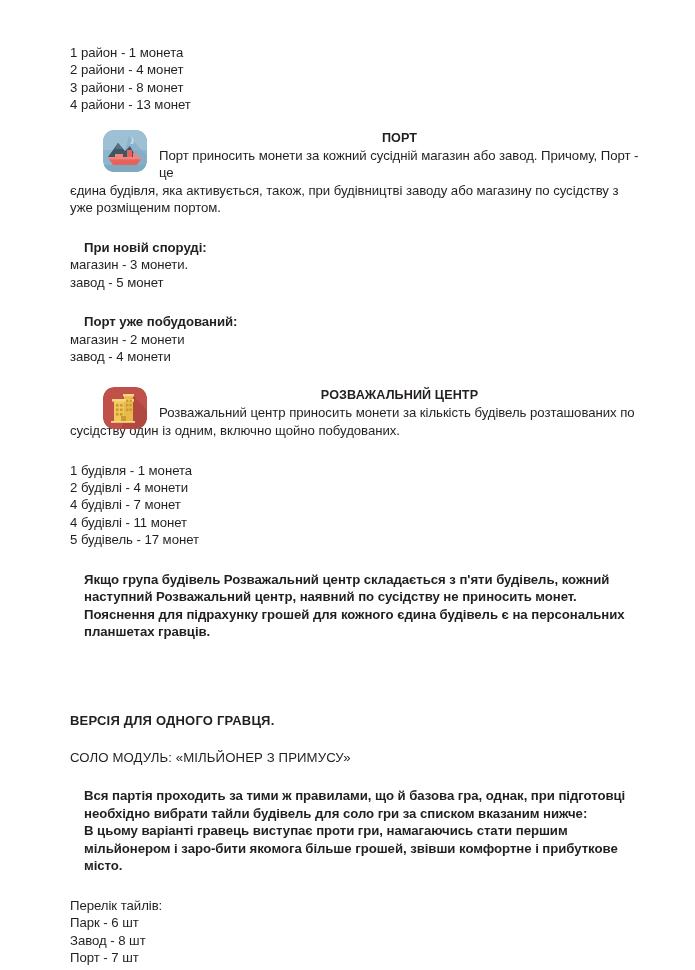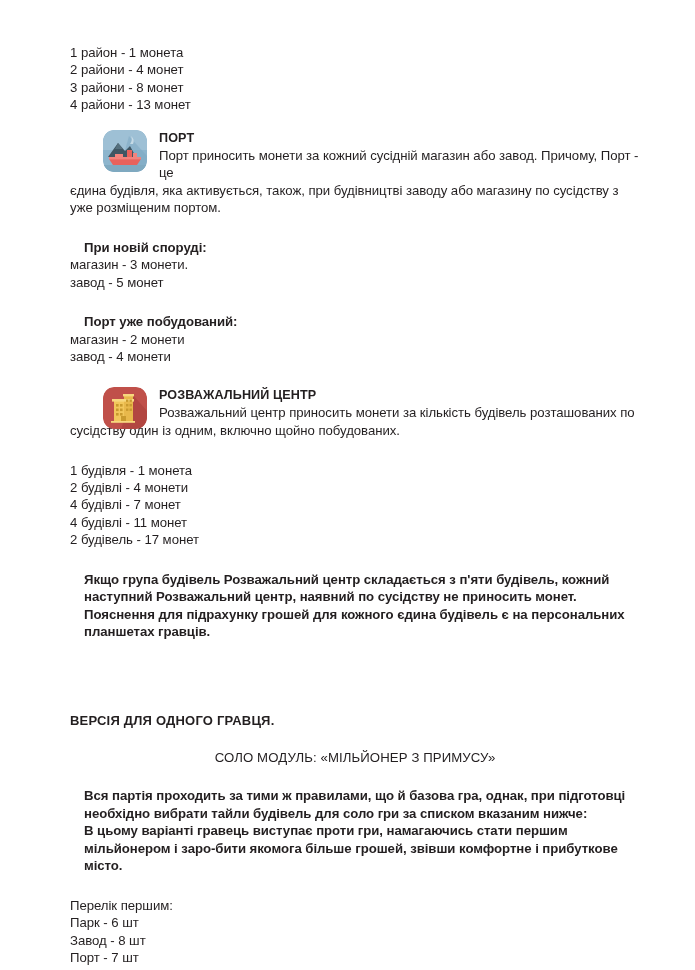--- a/index.html
+++ b/index.html
@@ -68,20 +68,21 @@
   }
   .entry-body {
     padding-left: 89px;
   }
   .entry-title {
     font-size: 12.6px;
     font-weight: bold;
     line-height: 16px;
     letter-spacing: 0.1px;
     margin: 0 0 1px 0;
+    text-align: center;
   }
   .entry-text {
     font-size: 13.2px;
     line-height: 17.6px;
     letter-spacing: -0.05px;
     margin: 0;
   }
   
   .entry-outdent {
     margin-left: -89px;
@@ -92,21 +93,21 @@
   .gap-xl { height: 36px; }
 
   
   .section-title {
     font-size: 13px;
     font-weight: bold;
     letter-spacing: 0.2px;
     margin: 0;
   }
   .section-sub {
-    text-align: center;
+    text-align: left;
     font-size: 13.2px;
     letter-spacing: 0.1px;
     margin: 0;
   }
 </style>
 </head>
 <body>
 
 <div class="page">
 
@@ -223,21 +224,21 @@
     </div>
   </div>
 
   <div class="gap-lg"></div>
 
   <ul class="list">
     <li>1 будівля - 1 монета</li>
     <li>2 будівлі - 4 монети</li>
     <li>4 будівлі - 7 монет</li>
     <li>4 будівлі - 11 монет</li>
-    <li>2 будівель - 17 монет</li>
+    <li>5 будівель - 17 монет</li>
   </ul>
 
   <div class="gap-lg"></div>
 
   <p class="para indent">Якщо група будівель Розважальний центр складається з п'яти будівель, кожний наступний Розважальний центр, наявний по сусідству не приносить монет.</p>
   <p class="para indent">Пояснення для підрахунку грошей для кожного єдина будівель є на персональних планшетах гравців.</p>
 
   <div class="gap-xl"></div>
   <div class="gap-xl"></div>
 
@@ -247,21 +248,21 @@
 
   <div class="section-sub">СОЛО МОДУЛЬ: «МІЛЬЙОНЕР З ПРИМУСУ»</div>
 
   <div class="gap-lg"></div>
 
   <p class="para indent">Вся партія проходить за тими ж правилами, що й базова гра, однак, при підготовці необхідно вибрати тайли будівель для соло гри за списком вказаним  нижче:</p>
   <p class="para indent">В цьому варіанті гравець виступає проти гри, намагаючись стати першим мільйонером і заро-бити якомога більше грошей, звівши комфортне і прибуткове місто.</p>
 
   <div class="gap-lg"></div>
 
-  <div class="line">Перелік першим:</div>
+  <div class="line">Перелік тайлів:</div>
   <ul class="list">
     <li>Парк - 6 шт</li>
     <li>Завод - 8 шт</li>
     <li>Порт - 7 шт</li>
     <li>Магазин - 6 шт.</li>
 
   </ul>
 
 </div>
 

